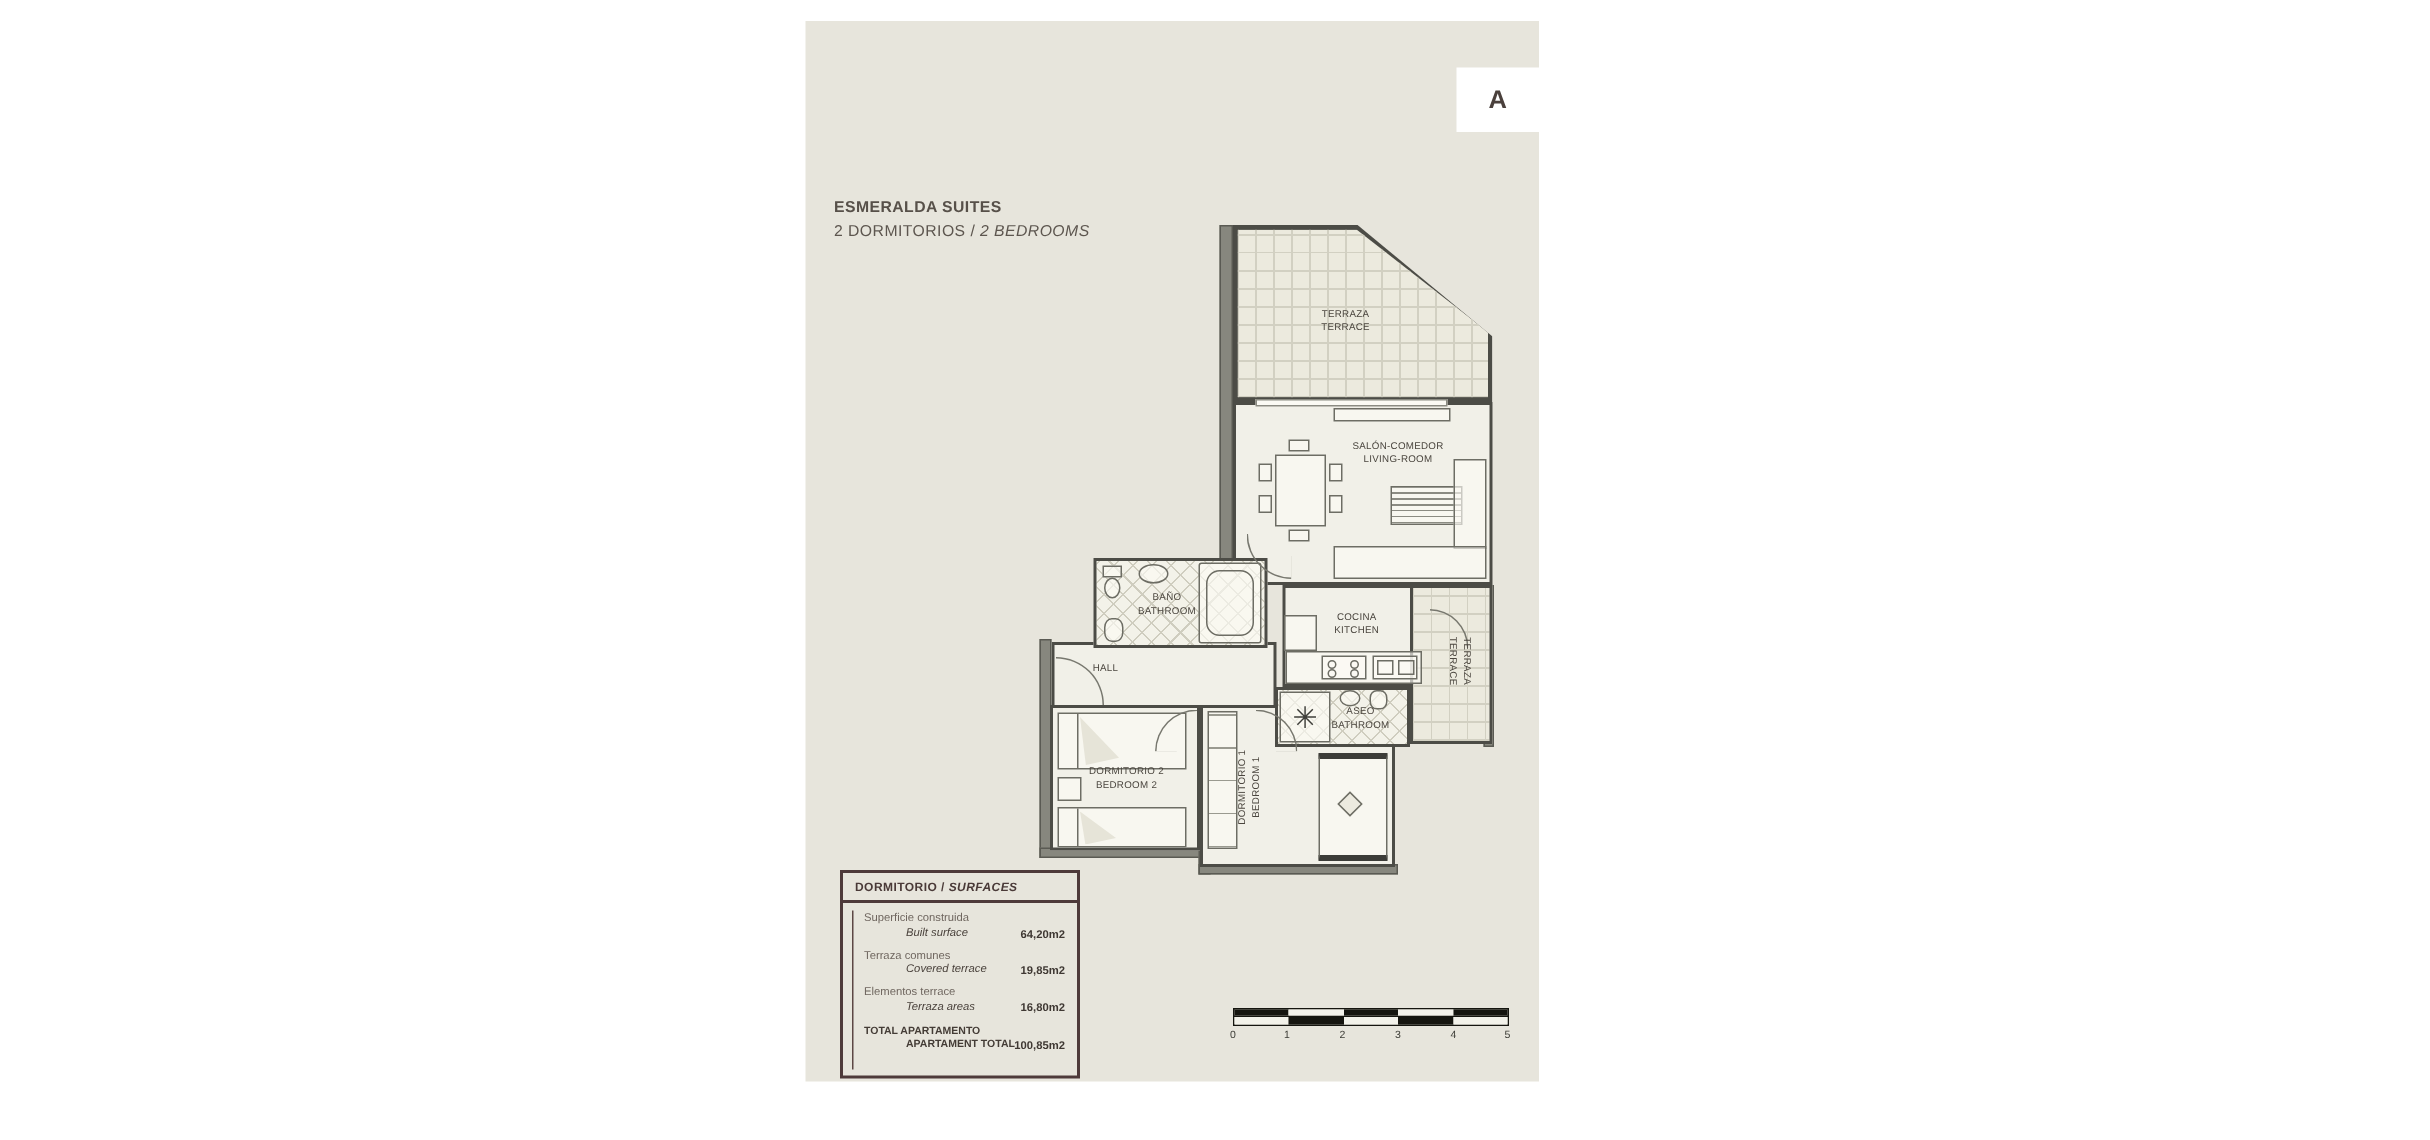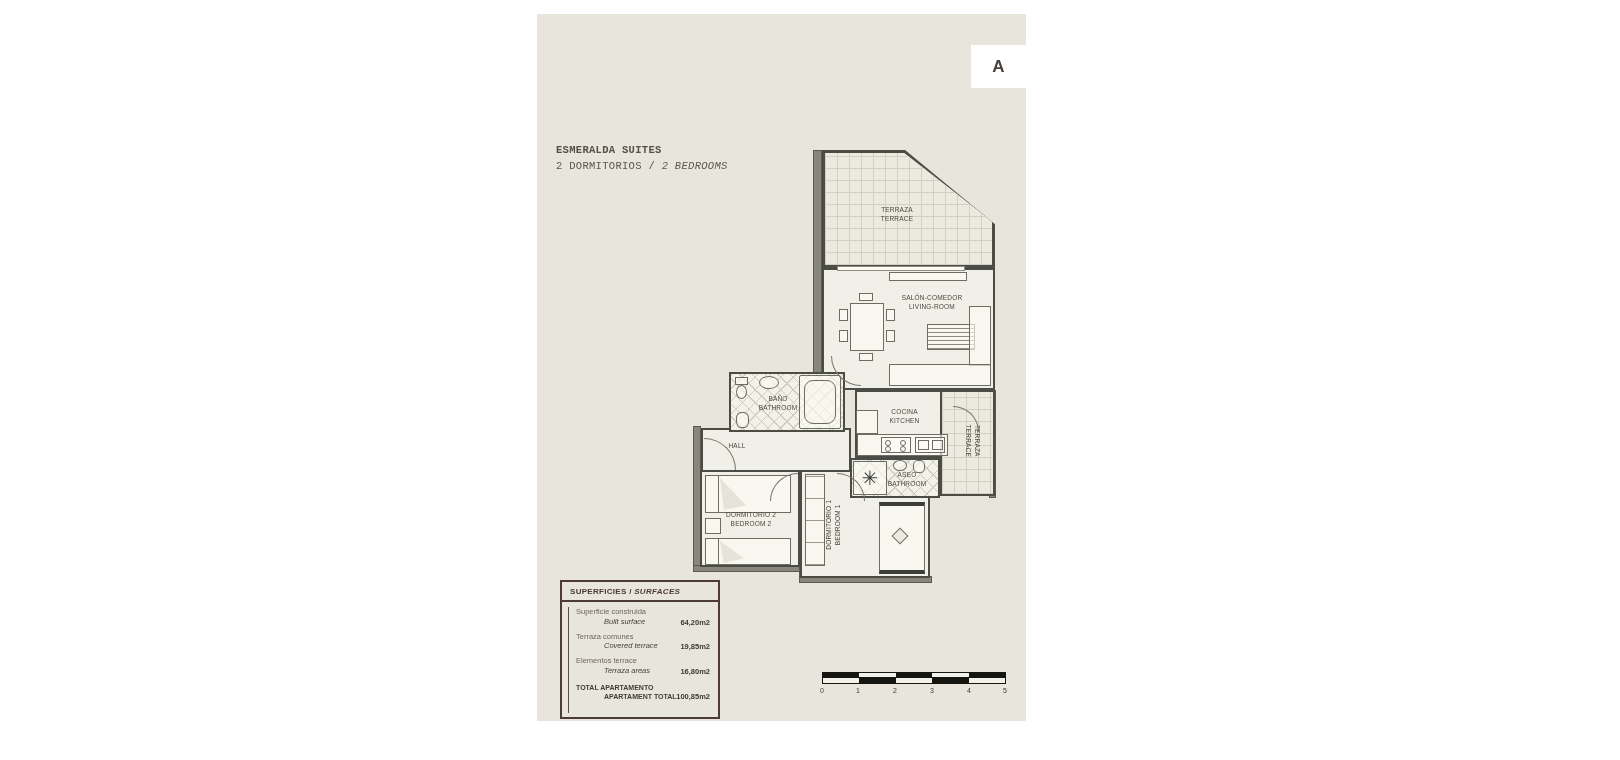--- a/index.html
+++ b/index.html
@@ -10,21 +10,21 @@
   .panel {
     position:absolute; left:537px; top:14px; width:489px; height:707px;
     background:#e7e5dc;
   }
   
   .plan-letter-box {
     position:absolute; left:434px; top:31px; width:55px; height:43px;
     background:#ffffff; display:flex; align-items:center; justify-content:center;
   }
   .plan-letter-box span { font-size:17px; font-weight:bold; color:#4a403c; }
-  .title-block { position:absolute; left:19px; top:130px;font-family:Liberation Mono, monospace; }
+  .title-block { position:absolute; left:19px; top:118px; }
   .title-block .t1 { font-size:10.5px; font-weight:bold; color:#575049; letter-spacing:.3px; }
   .title-block .t2 { font-size:10.5px; color:#5d564f; letter-spacing:.3px; margin-top:4px; }
   .title-block .t2 em { font-style:italic; }
 
   
   .wall { position:absolute; background:#87877e; z-index:1; border:1px solid #5a5a53; }
   .room { position:absolute; background:#f1f0e8; border:2px solid #4c4c46; z-index:2; }
   .rlabel {
     position:absolute; text-align:center; font-size:6.5px; line-height:1.35;
     letter-spacing:.2px; color:#4b463f; z-index:6; white-space:nowrap;
@@ -223,21 +223,21 @@
     <div style="position:absolute; left:14px; top:24px; width:12px; height:12px; border:1px solid #6d6d64; background:#eceadf; transform:rotate(45deg);"></div>
   </div>
 
   <div class="arc" style="left:167px; top:424px; width:32px; height:32px; border-top:1px solid #77776e; border-right:1px solid #77776e; border-top-right-radius:100%;"></div>
   <div class="arc" style="left:294px; top:342px; width:30px; height:30px; border-left:1px solid #77776e; border-bottom:1px solid #77776e; border-bottom-left-radius:100%;"></div>
   <div class="arc" style="left:416px; top:392px; width:26px; height:26px; border-top:1px solid #77776e; border-right:1px solid #77776e; border-top-right-radius:100%;"></div>
   <div class="arc" style="left:300px; top:459px; width:28px; height:28px; border-top:1px solid #77776e; border-right:1px solid #77776e; border-top-right-radius:100%;"></div>
   <div class="arc" style="left:233px; top:459px; width:28px; height:28px; border-top:1px solid #77776e; border-left:1px solid #77776e; border-top-left-radius:100%;"></div>
 
   <div class="surfaces">
-    <div class="hdr"><span>SUPERFICIES / </span><em>SURFACES</em></div>
+    <div class="hdr"><span>DORMITORIO / </span><em>SURFACES</em></div>
     <div class="inner-rule"></div>
     <div class="rows">
       <div class="srow">
         <div class="es">Superficie construida</div>
         <div class="en">Built surface</div>
         <span class="val">64,20m2</span>
       </div>
       <div class="srow">
         <div class="es">Terraza comunes</div>
         <div class="en">Covered terrace</div>

